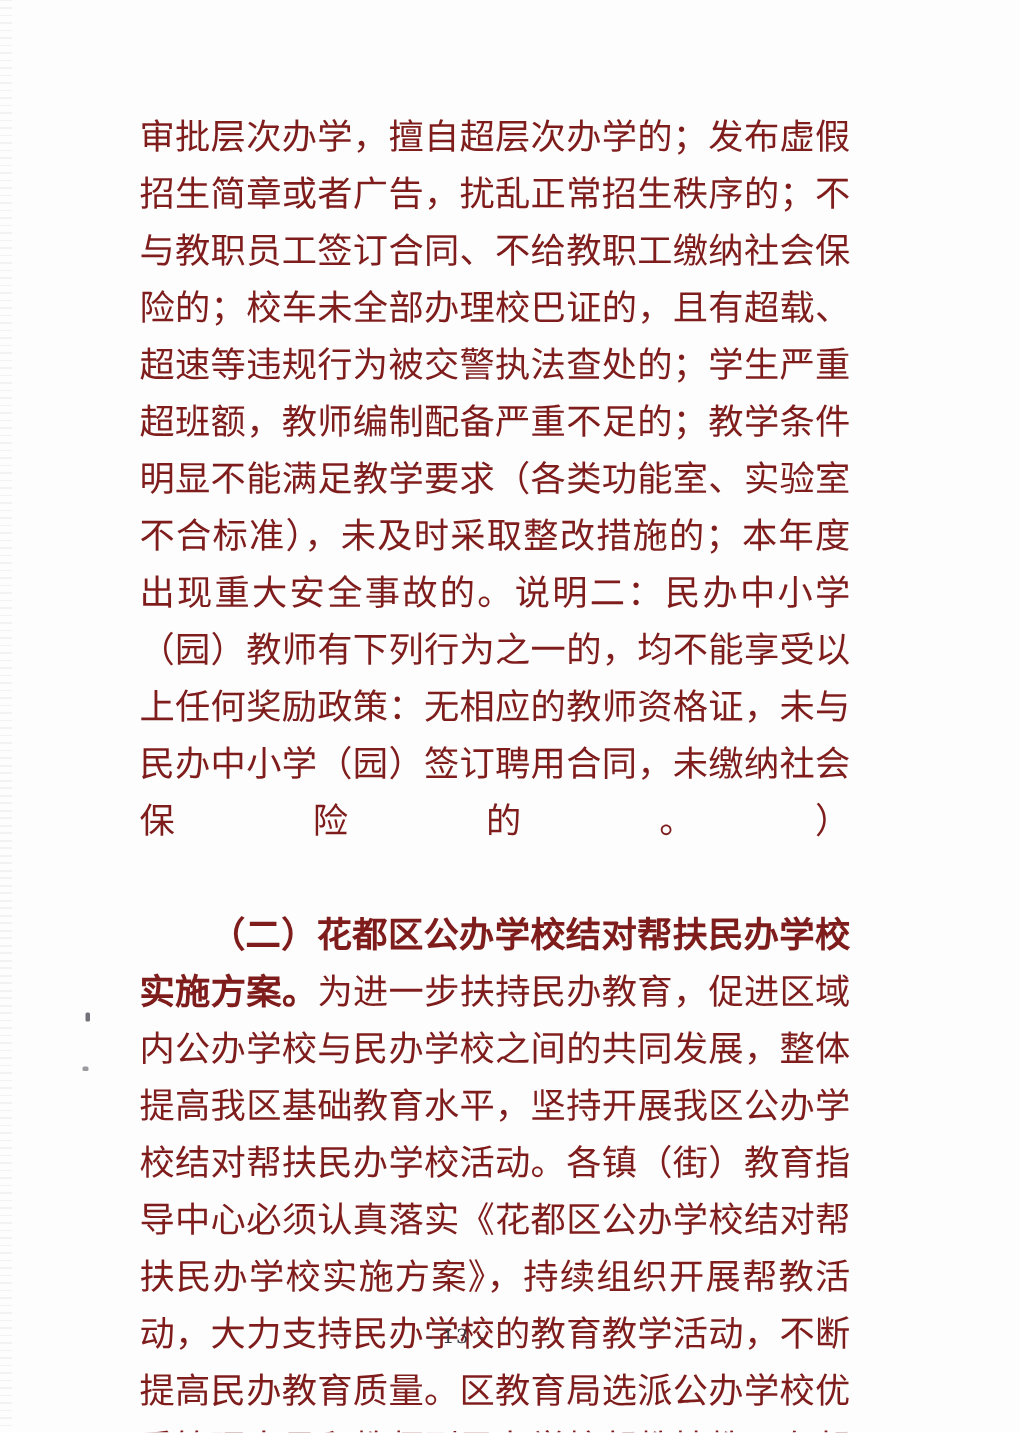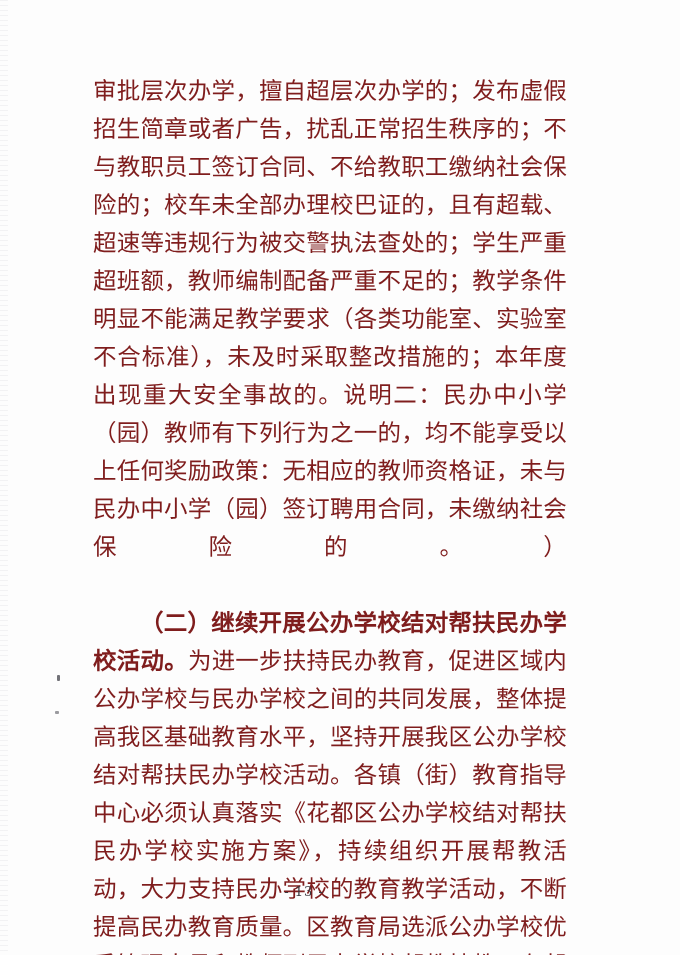--- a/index.html
+++ b/index.html
@@ -106,19 +106,19 @@
 <div class="page">
 
   <div class="scan-edge-noise"></div>
   <div class="speck speck-a"></div>
   <div class="speck speck-b"></div>
 
   <div class="text-block">
 
     <p class="para cont"><span>审批层次办学，擅自超层次办学的；发布虚假招生简章或者广告，扰乱正常招生秩序的；不与教职员工签订合同、不给教职工缴纳社会保险的；校车未全部办理校巴证的，且有超载、超速等违规行为被交警执法查处的；学生严重超班额，教师编制配备严重不足的；教学条件明显不能满足教学要求（各类功能室、实验室不合标准），未及时采取整改措施的；本年度出现重大安全事故的。说明二：民办中小学（园）教师有下列行为之一的，均不能享受以上任何奖励政策：无相应的教师资格证，未与民办中小学（园）签订聘用合同，未缴纳社会保险的。）</span></p>
 
-    <p class="para indent"><span class="lead">（二）继续开展公办学校结对帮扶民办学校活动。</span><span>为进一步扶持民办教育，促进区域内公办学校与民办学校之间的共同发展，整体提高我区基础教育水平，坚持开展我区公办学校结对帮扶民办学校活动。各镇（街）教育指导中心必须认真落实《花都区公办学校结对帮扶民办学校实施方案》，持续组织开展帮教活动，大力支持民办学校的教育教学活动，不断提高民办教育质量。区教育局选派公办学校优秀管理人员和教师到民办学校帮教扶教。在帮教扶教期间，其工资由原单位发放，其他福利待遇不变，并在职务晋升、职称评定等方面优先考虑。各镇（街）教育指导中心要为民办学校教师到公办学校挂职和跟岗培训创造条件。</span></p>
+    <p class="para indent"><span class="lead">（二）花都区公办学校结对帮扶民办学校实施方案。</span><span>为进一步扶持民办教育，促进区域内公办学校与民办学校之间的共同发展，整体提高我区基础教育水平，坚持开展我区公办学校结对帮扶民办学校活动。各镇（街）教育指导中心必须认真落实《花都区公办学校结对帮扶民办学校实施方案》，持续组织开展帮教活动，大力支持民办学校的教育教学活动，不断提高民办教育质量。区教育局选派公办学校优秀管理人员和教师到民办学校帮教扶教。在帮教扶教期间，其工资由原单位发放，其他福利待遇不变，并在职务晋升、职称评定等方面优先考虑。各镇（街）教育指导中心要为民办学校教师到公办学校挂职和跟岗培训创造条件。</span></p>
 
   </div>
 
   <div class="footer-pageno">- 13 -</div>
 
 </div>
 
 </body></html>

